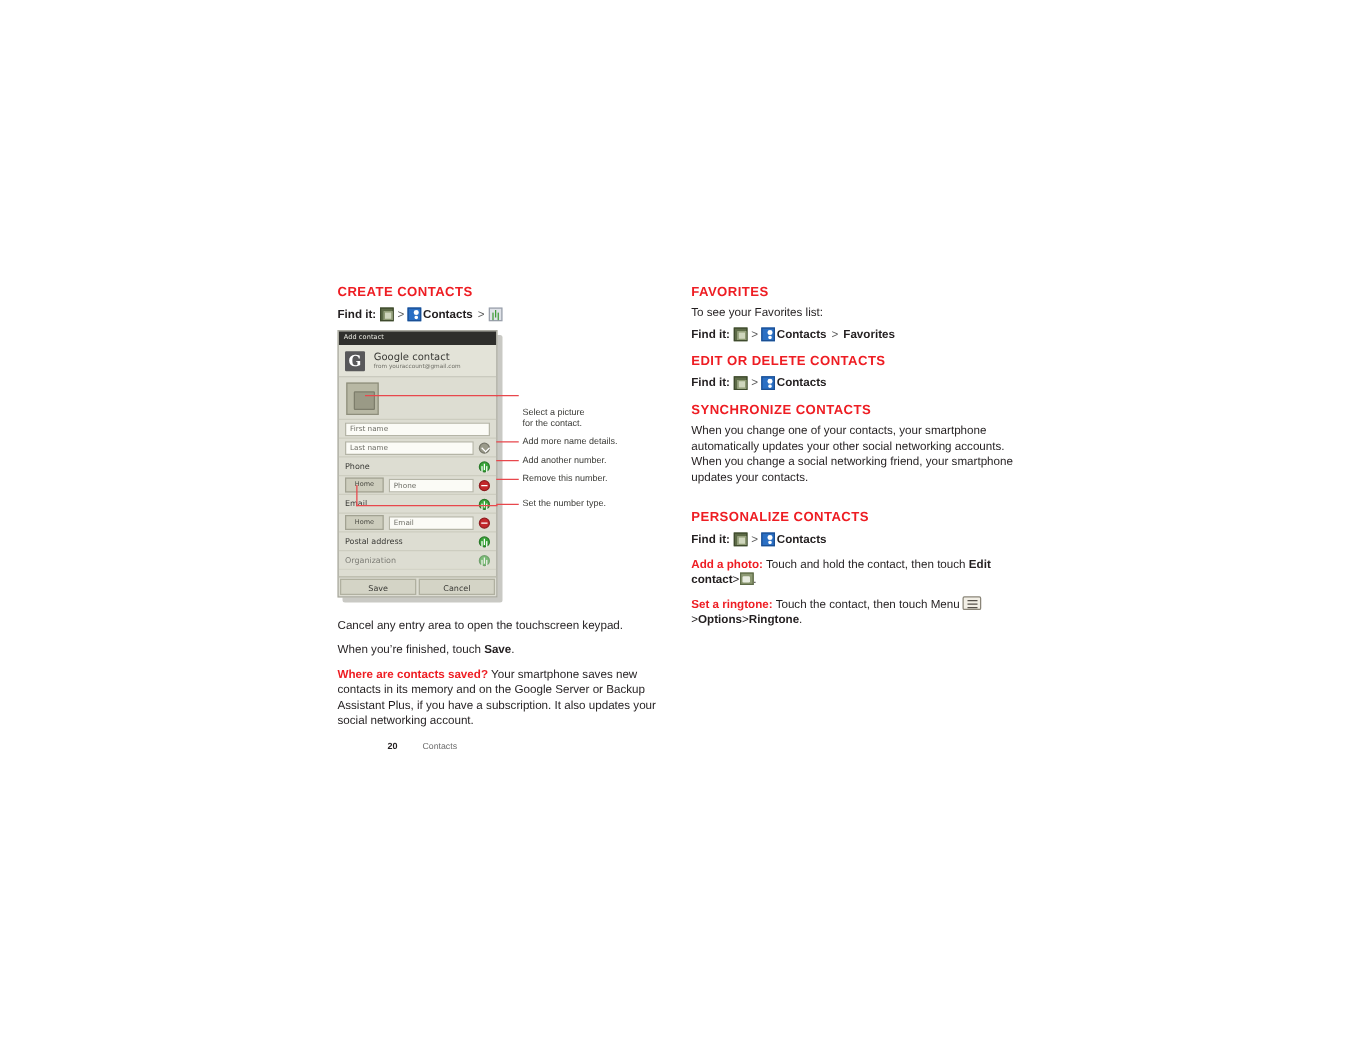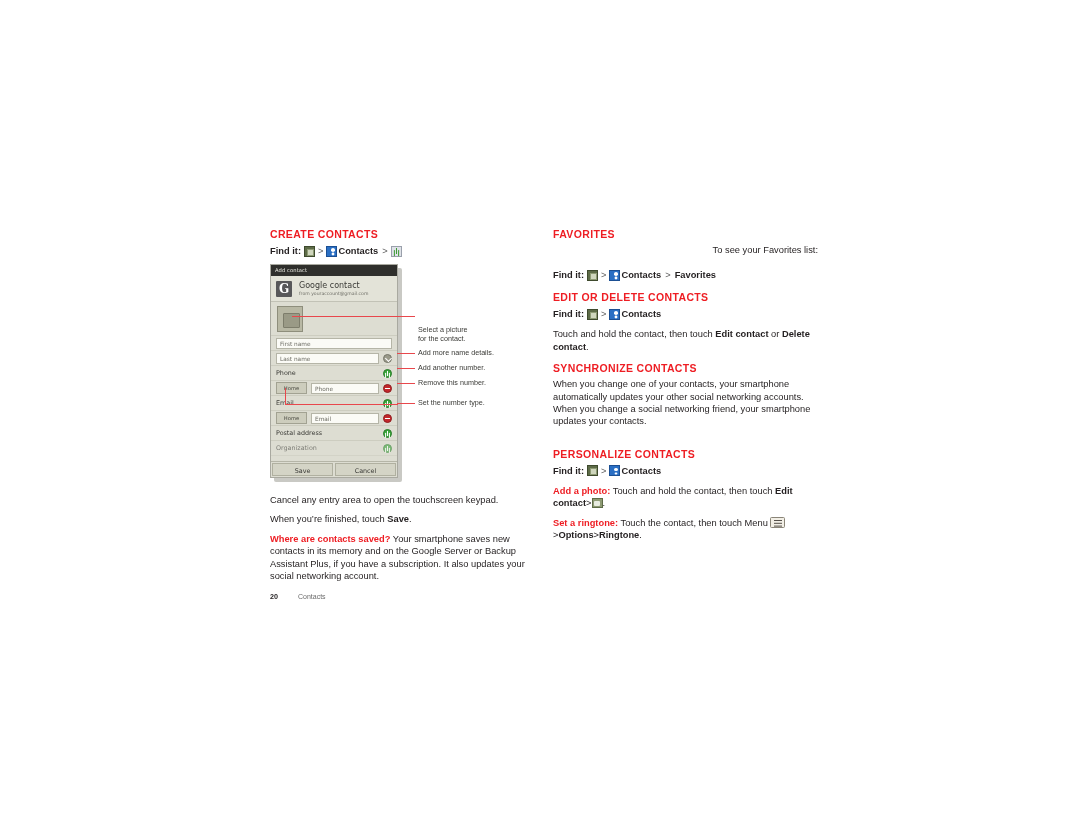--- a/index.html
+++ b/index.html
@@ -43,21 +43,21 @@
     margin: 0 0 3px 0;
     line-height: 13px;
   }
 
   p.body {
     font-size: 9.3px;
     line-height: 12.4px;
     color: #231f20;
     margin: 0 0 7px 0;
   }
-  p.body.tight { margin-bottom: 12px; text-align: right; }
+  p.body.tight { margin-bottom: 4px; }
 
   .findit {
     font-size: 9.3px;
     line-height: 14px;
     color: #231f20;
     font-weight: bold;
     margin: 0 0 7px 0;
     display: flex;
     align-items: center;
     flex-wrap: wrap;
@@ -342,21 +342,21 @@
 
   
   .footer {
     position: absolute;
     left: 270px; top: 592px;
     font-size: 7px;
     color: #6b6b6b;
     display: flex;
     align-items: baseline;
   }
-  .footer .pg { font-weight: bold; color: #231f20; font-size: 7.2px; }
+  .footer .pg { font-weight: bold; color: #231f20; font-size: 7.2px; margin-left: 40px; }
   .footer .ch { margin-left: 20px; }
 </style>
 </head>
 <body>
 
 <div class="page">
 
   <div class="col-left">
 
     <h2 class="section-head">CREATE CONTACTS</h2>
@@ -495,23 +495,20 @@
     <h2 class="section-head" style="margin-top:9px;">EDIT OR DELETE CONTACTS</h2>
 
     <div class="findit">
       <span class="lbl">Find it:</span>
       <span class="ic ic-apps"></span>
       <span class="sep">&gt;</span>
       <span class="ic ic-contacts"></span>
       <span class="word">Contacts</span>
     </div>
 
-    <p class="body">
-      <span>Touch and hold the contact, then touch </span><b>Edit contact</b><span> or </span><b>Delete contact</b><span>.</span>
-    </p>
 
     <h2 class="section-head" style="margin-top:9px;">SYNCHRONIZE CONTACTS</h2>
 
     <p class="body">When you change one of your contacts, your smartphone automatically updates your other social networking accounts. When you change a social networking friend, your smartphone updates your contacts.</p>
 
     <h2 class="section-head" style="margin-top:20px;">PERSONALIZE CONTACTS</h2>
 
     <div class="findit">
       <span class="lbl">Find it:</span>
       <span class="ic ic-apps"></span>

